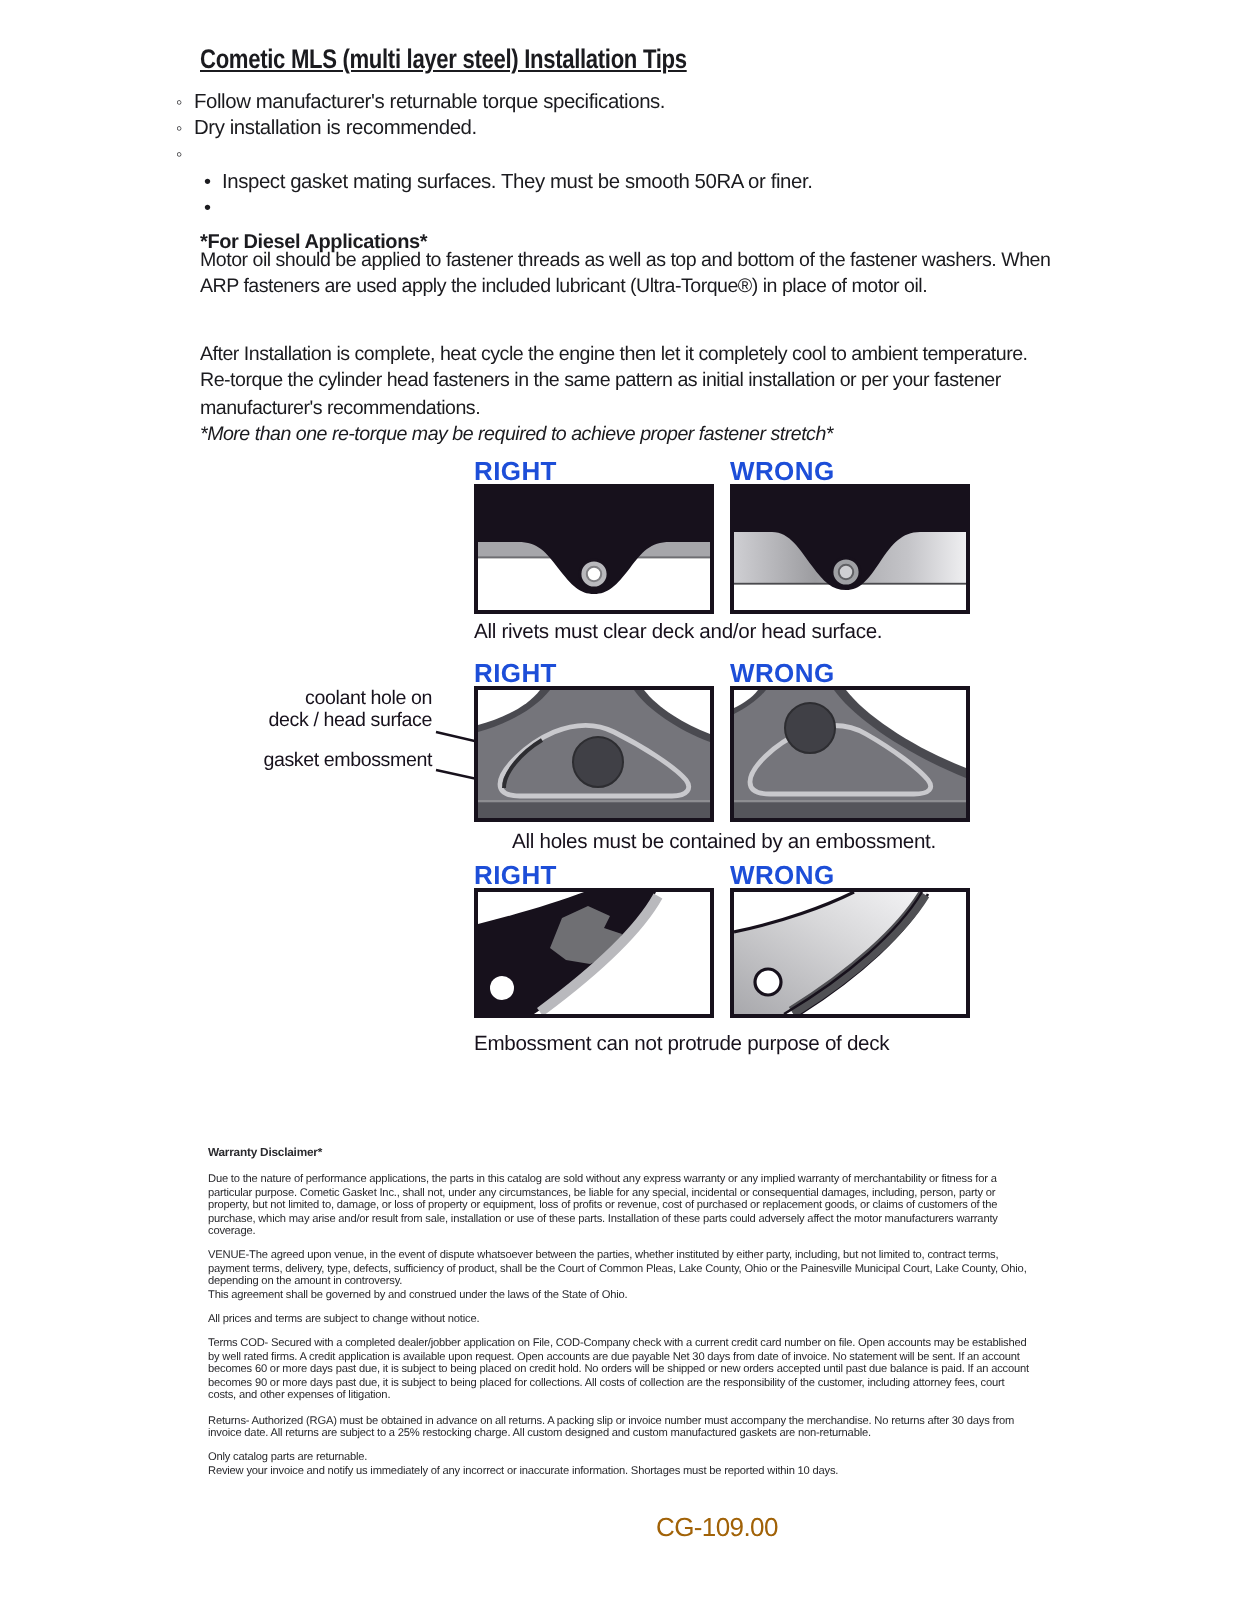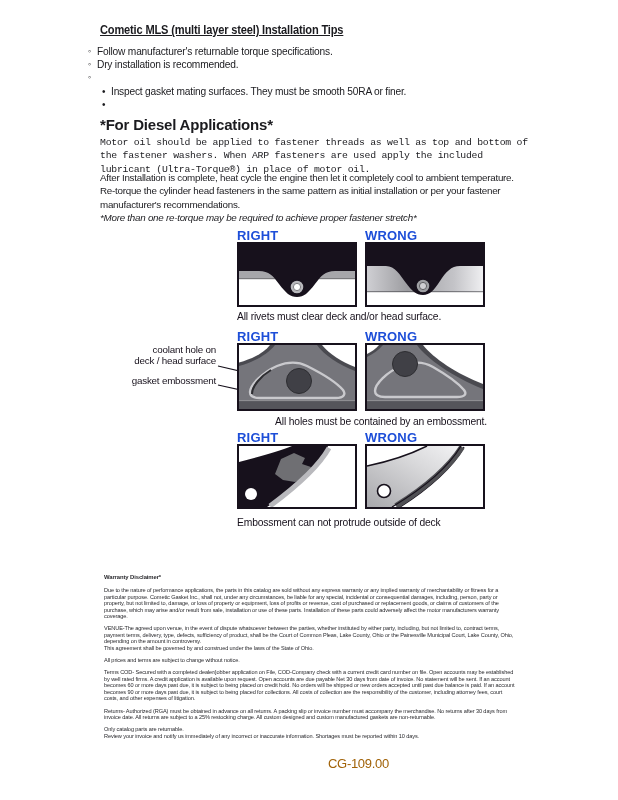--- a/index.html
+++ b/index.html
@@ -15,38 +15,38 @@
     text-decoration:underline;white-space:nowrap;
     transform:scaleX(0.82);transform-origin:left top;letter-spacing:-0.2px;
   }
   
   .bullets{left:88px;top:45px;width:470px;font-size:10.2px;line-height:13.2px;letter-spacing:-0.2px;}
   .b-row{display:flex;}
   .b-marker{width:9px;flex:0 0 9px;font-size:9px;}
   .sub{margin-left:14px;}
   .sub .b-marker{font-size:10px;}
   
-  .diesel-head{left:100px;top:116px;font-size:15px;font-weight:bold;letter-spacing:-0.2px;}
+  .diesel-head{left:100px;top:116px;font-size:10px;font-weight:bold;letter-spacing:-0.2px;}
   .para{left:100px;width:428px;font-size:9.8px;line-height:13.4px;letter-spacing:-0.25px;}
-  .p1{top:136px;font-family:Liberation Mono, monospace;}
+  .p1{top:124px;}
   .p2{top:171px;}
   .p3{top:211px;width:440px;font-style:italic;}
   
   .dg-head{font-size:13px;font-weight:600;color:#1d4ed8;width:120px;letter-spacing:0.2px;}
   .cap{font-size:10.3px;color:#17111c;letter-spacing:-0.15px;line-height:11.6px;}
   .dbox{width:116px;height:61px;border:2px solid #17111c;background:#fff;}
   .dbox2{width:116px;height:64px;border:2px solid #17111c;background:#75757b;}
   .dbox svg,.dbox2 svg{display:block;}
   
   .r1h-right{left:237px;top:228px;}  .r1h-wrong{left:365px;top:228px;}
   .r1b-right{left:237px;top:242px;}  .r1b-wrong{left:365px;top:242px;}
   .r1cap{left:237px;top:311px;width:260px;}
   .r2h-right{left:237px;top:329px;}  .r2h-wrong{left:365px;top:329px;}
   .r2b-right{left:237px;top:343px;}  .r2b-wrong{left:365px;top:343px;}
-  .r2cap{left:237px;top:416px;width:250px;text-align:right;}
+  .r2cap{left:237px;top:416px;width:250px;text-align:center;}
   .lbl{font-size:9.8px;line-height:10.6px;letter-spacing:-0.2px;text-align:right;width:126px;left:90px;color:#17111c;}
   .lbl-coolant{top:345px;}
   .lbl-emboss{top:376px;}
   .leads{left:0;top:340px;pointer-events:none;}
   .r3h-right{left:237px;top:430px;}  .r3h-wrong{left:365px;top:430px;}
   .r3b-right{left:237px;top:444px;}  .r3b-wrong{left:365px;top:444px;}
   .r3cap{left:237px;top:517px;width:240px;}
   
   .warranty{left:104px;top:574px;width:413px;font-size:5.6px;line-height:6.4px;letter-spacing:-0.1px;color:#2a2a2e;}
   .warranty .w-head{font-weight:bold;font-size:5.9px;margin:0 0 7px 0;}
@@ -186,21 +186,21 @@
     <rect x="0" y="0" width="116" height="61" fill="#ffffff"></rect>
     <path d="M0 20 C24 15 46 7 60 0 L97 0 C85 20 58 43 26 61 L0 61 Z" fill="url(#g3)"></path>
     <path d="M0 20 C24 15 46 7 60 0" fill="none" stroke="#17111c" stroke-width="1.6"></path>
     <path d="M33 61 C63 42 87 20 97 1" fill="none" stroke="#17111c" stroke-width="1.3"></path>
     <path d="M29 60 C60 41 84 19 95 1" fill="none" stroke="#505054" stroke-width="6"></path>
     <path d="M25 61 C57 42 82 20 94 0" fill="none" stroke="#17111c" stroke-width="1.2"></path>
     <circle cx="17" cy="45" r="6.5" fill="#ffffff" stroke="#17111c" stroke-width="1.6"></circle>
   </svg>
 </div>
 <div class="abs cap r3cap">
-  <div>Embossment can not protrude outside of deck</div>
+  <div>Embossment can not protrude purpose of deck</div>
 </div>
 
 <div class="abs warranty">
   <p class="w-head">Warranty Disclaimer*</p>
   <p>Due to the nature of performance applications, the parts in this catalog are sold without any express warranty or any implied warranty of merchantability or fitness for a particular purpose.  Cometic Gasket Inc., shall not, under any circumstances, be liable for any special, incidental or consequential damages, including, person, party or property, but not limited to, damage, or loss of property or equipment, loss of profits or revenue, cost of purchased or replacement goods, or claims of customers of the purchase, which may arise and/or result from sale, installation or use of these parts.  Installation of these parts could adversely affect the motor manufacturers warranty coverage.</p>
   <p class="tight">VENUE-The agreed upon venue, in the event of dispute whatsoever between the parties, whether instituted by either party, including, but not limited to, contract terms, payment terms, delivery, type, defects, sufficiency of product, shall be the Court of Common Pleas, Lake County, Ohio or the Painesville Municipal Court, Lake County, Ohio, depending on the amount in controversy.</p>
   <p>This agreement shall be governed by and construed under the laws of the State of Ohio.</p>
   <p>All prices and terms are subject to change without notice.</p>
   <p>Terms COD- Secured with a completed dealer/jobber application on File, COD-Company check with a current credit card number on file.  Open accounts may be established by well rated firms.  A credit application is available upon request.  Open accounts are due payable Net 30 days from date of invoice.  No statement will be sent.  If an account becomes 60 or more days past due, it is subject to being placed on credit hold.  No orders will be shipped or new orders accepted until past due balance is paid.  If an account becomes 90 or more days past due, it is subject to being placed for collections.  All costs of collection are the responsibility of the customer, including attorney fees, court costs, and other expenses of litigation.</p>
   <p>Returns- Authorized (RGA) must be obtained in advance on all returns.  A packing slip or invoice number must accompany the merchandise.  No returns after 30 days from invoice date.  All returns are subject to a 25% restocking charge.  All custom designed and custom manufactured gaskets are non-returnable.</p>

